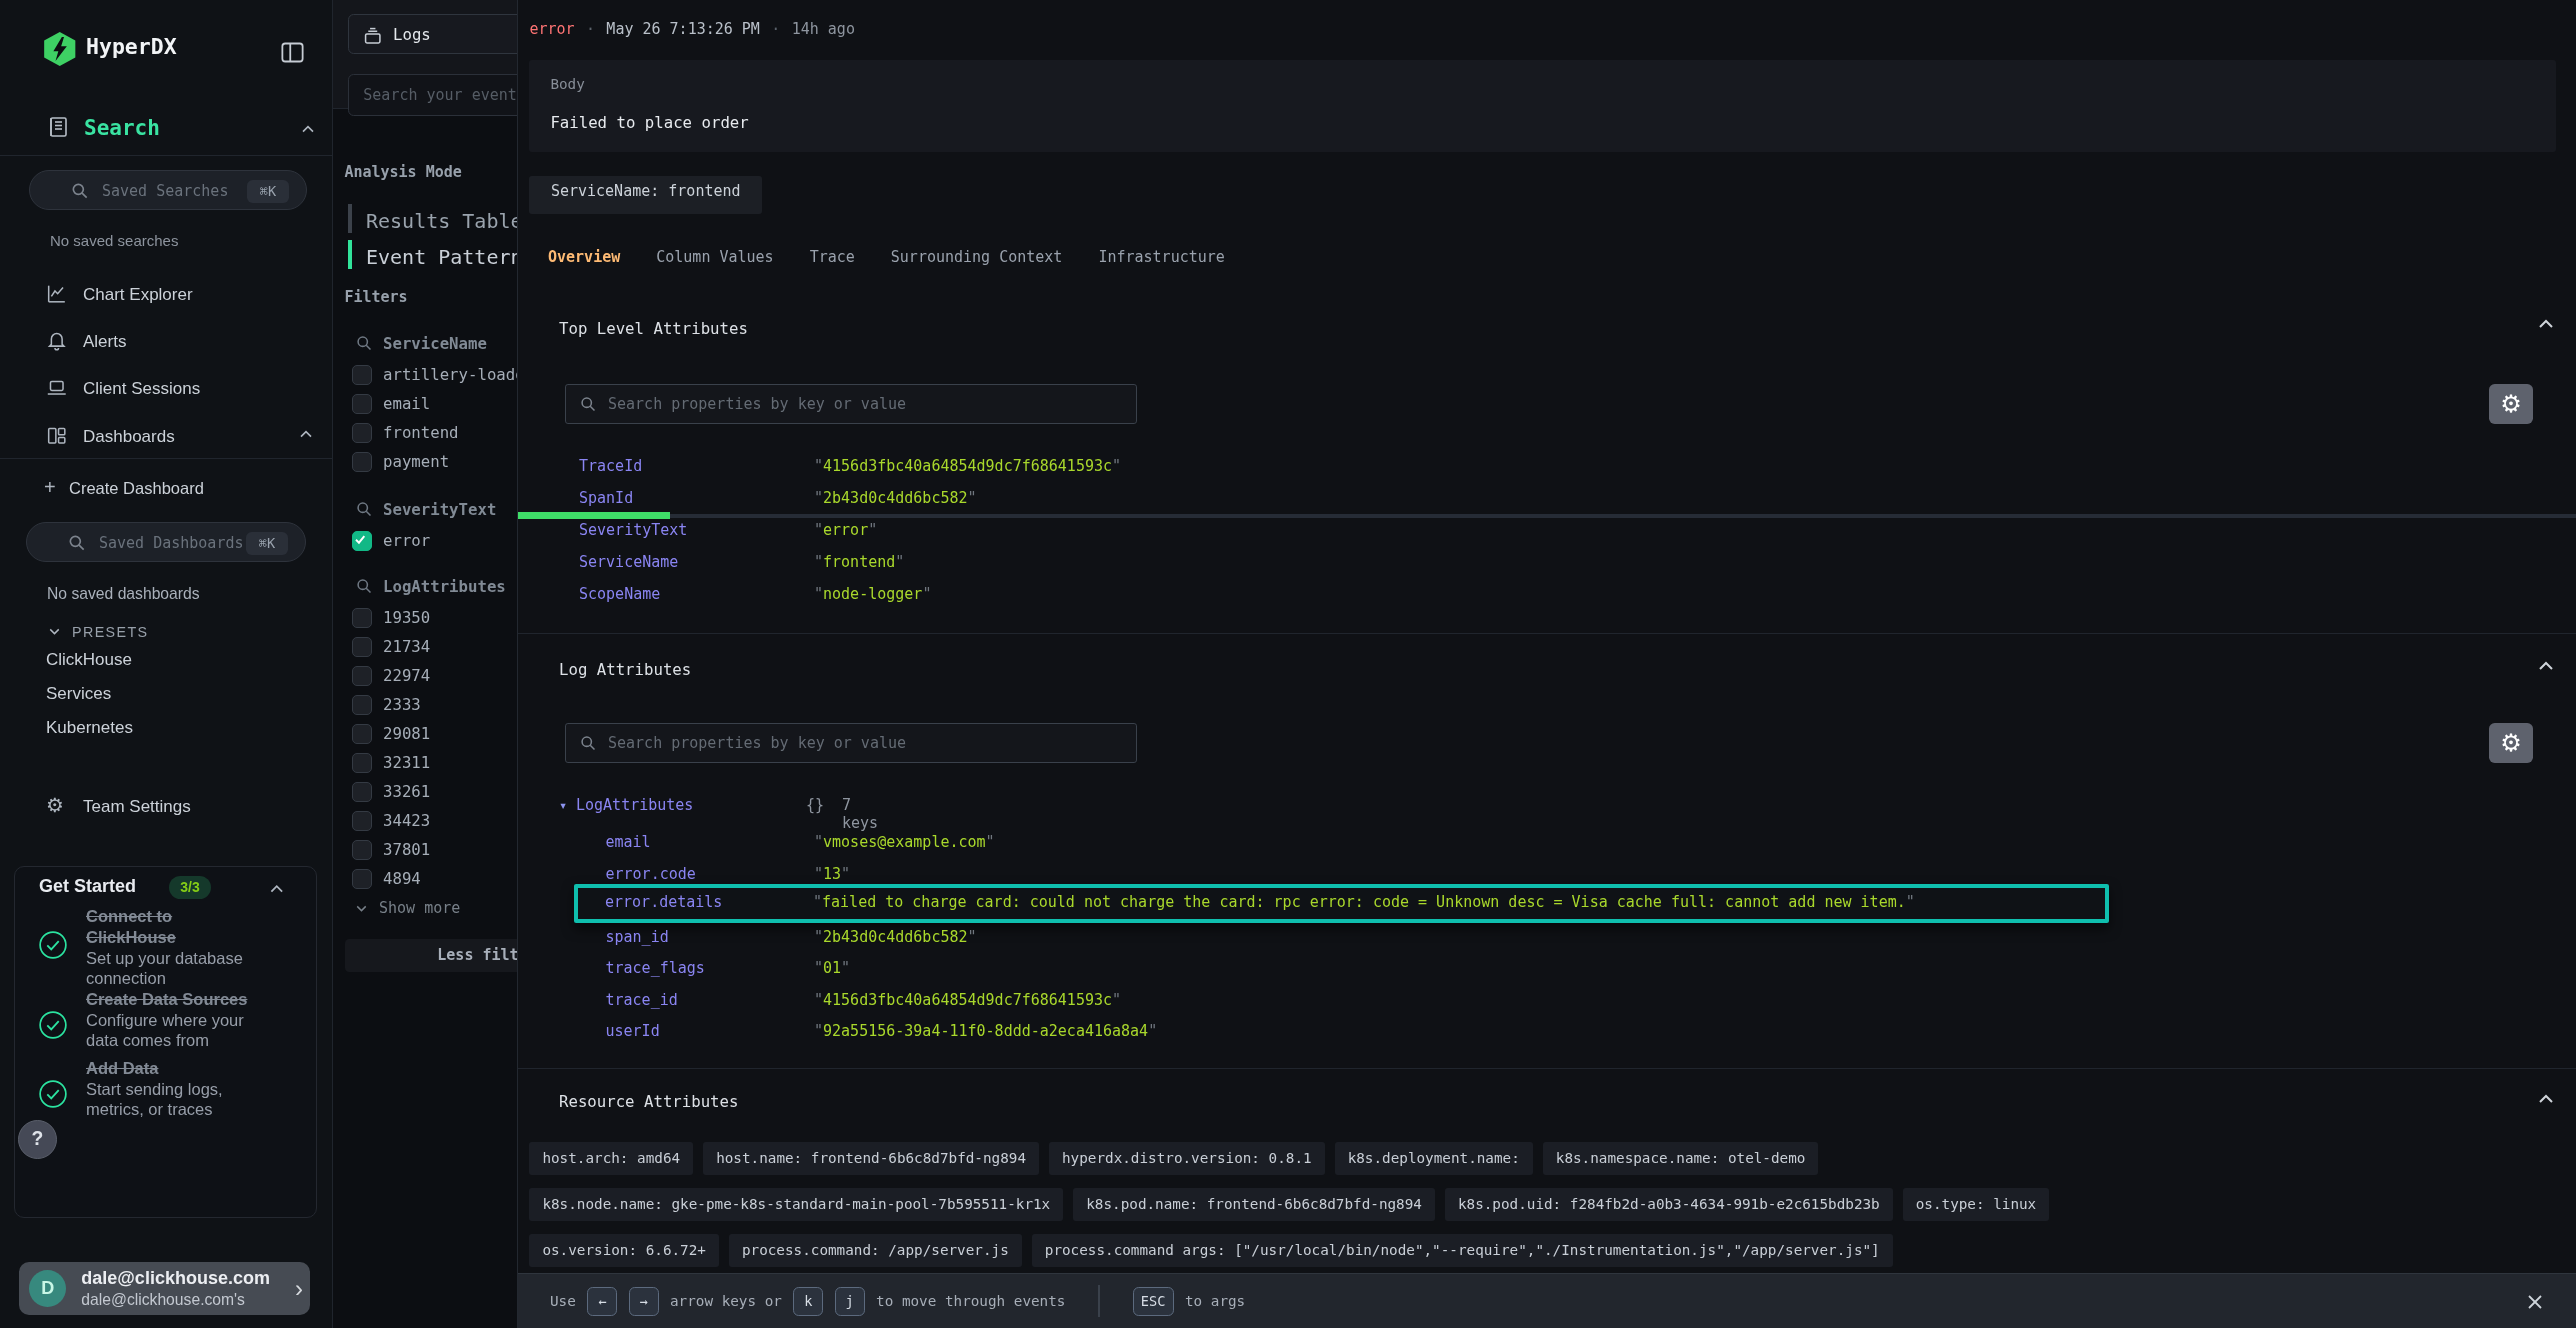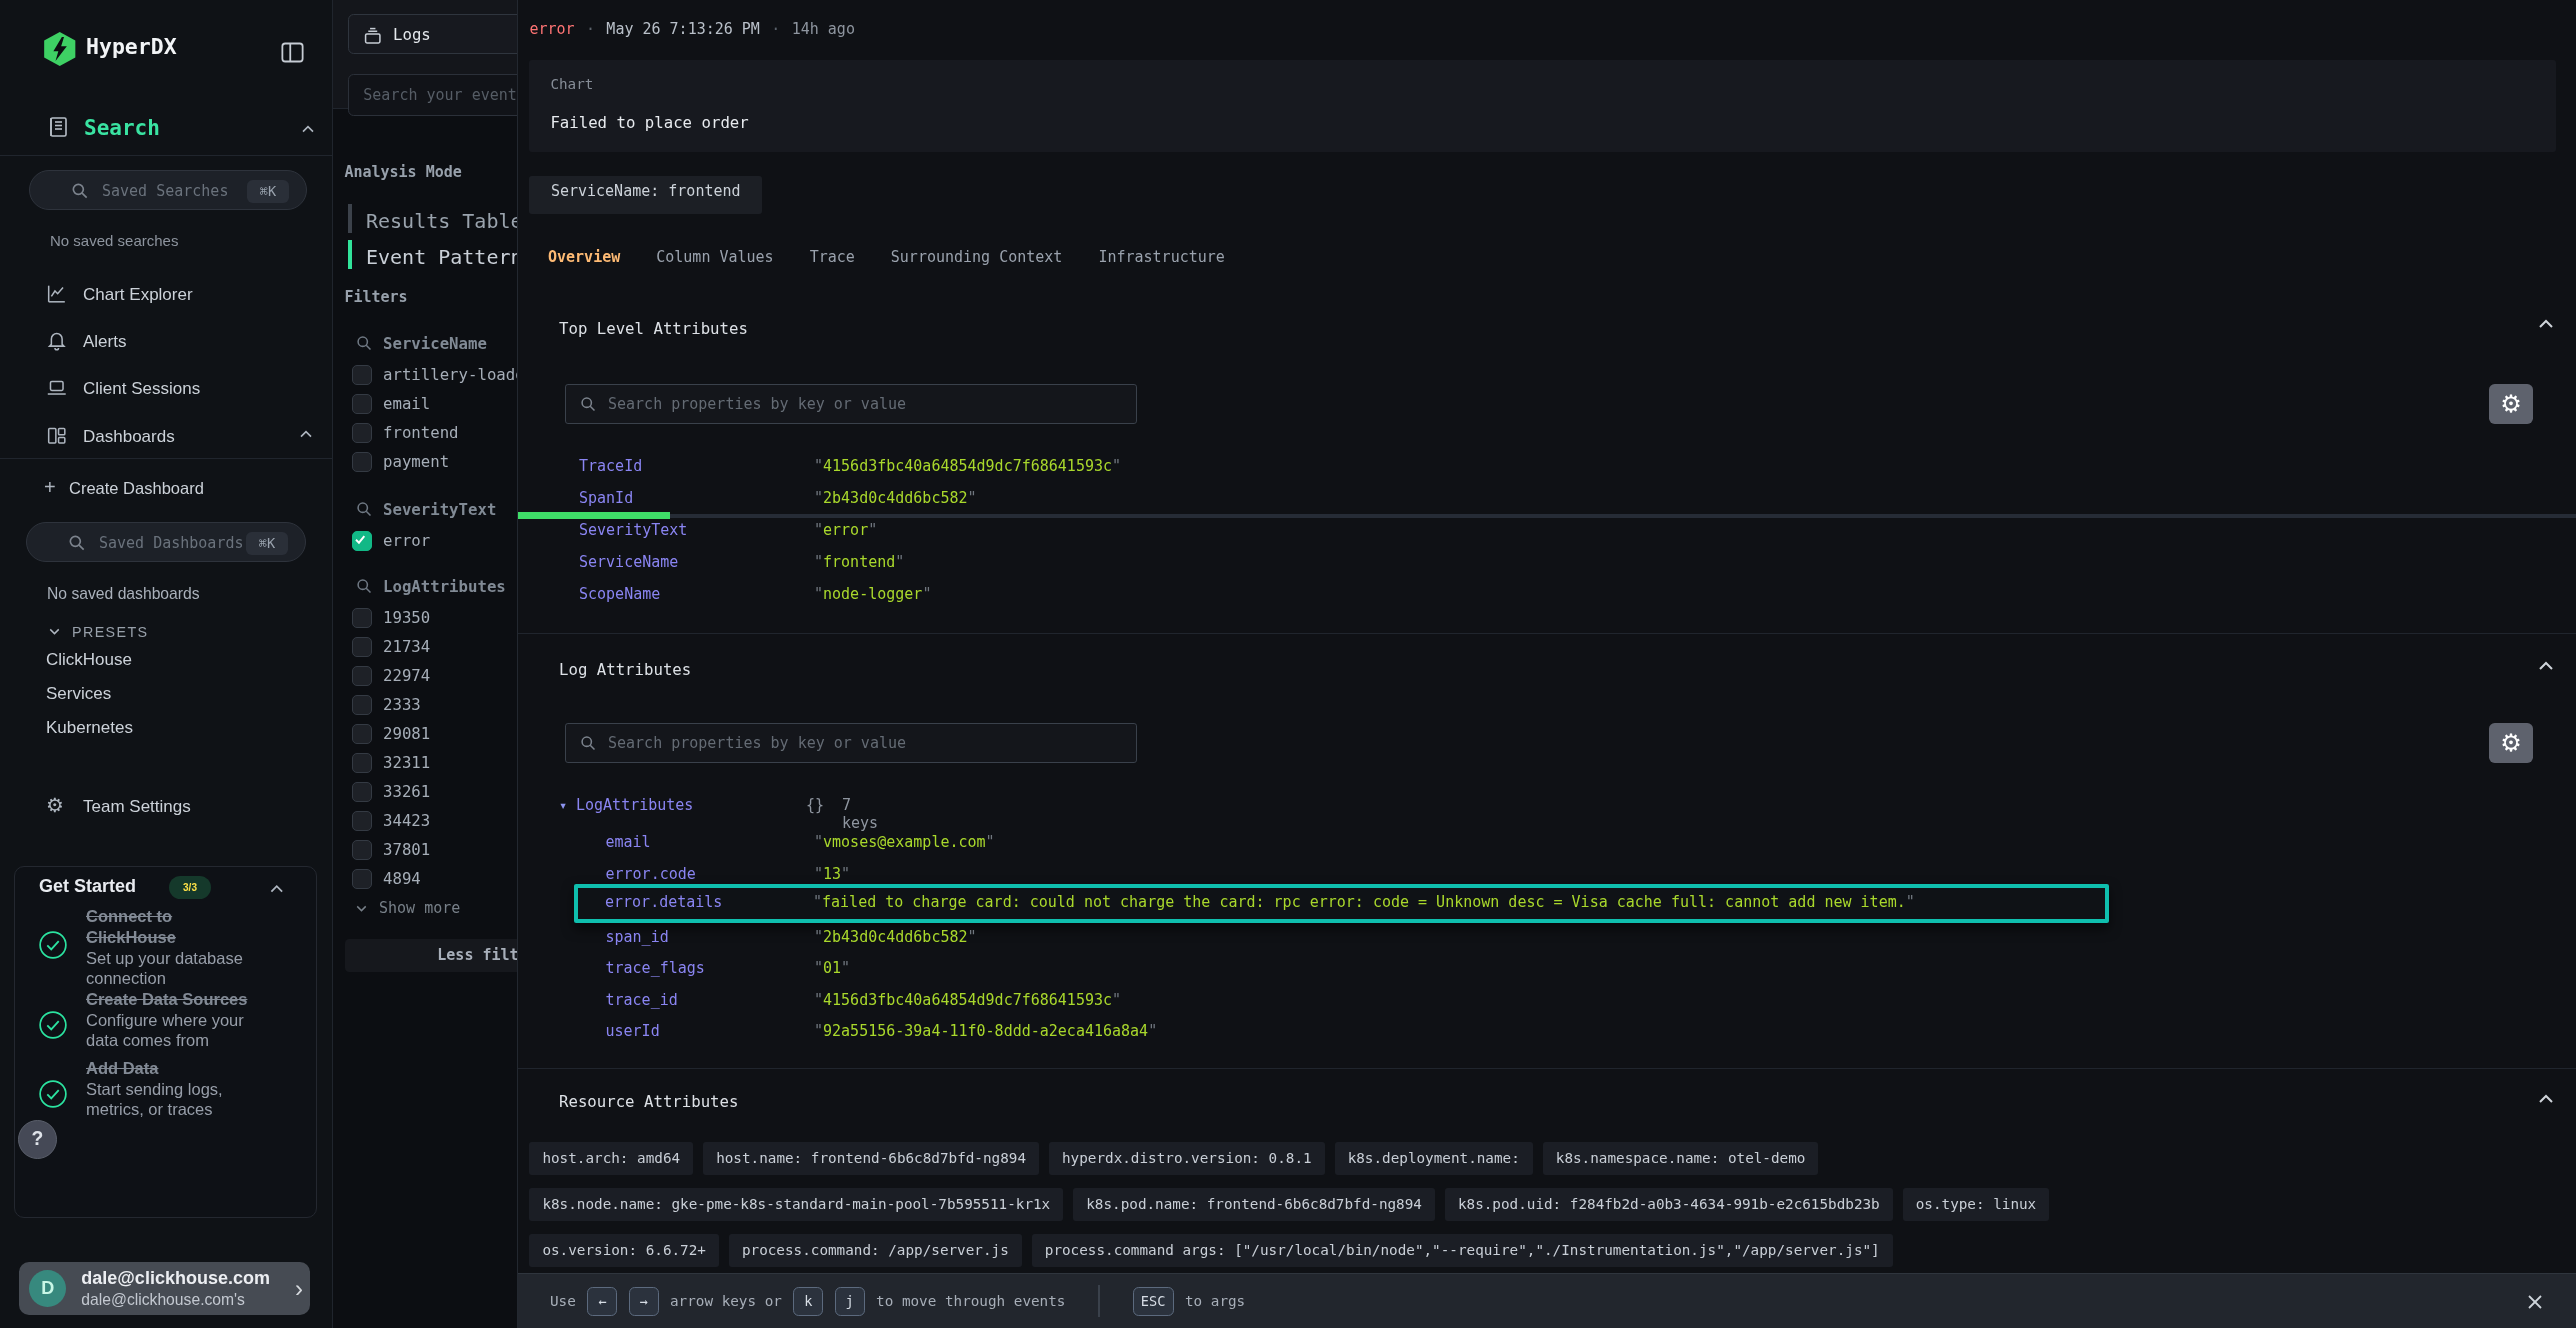--- a/index.html
+++ b/index.html
@@ -34,21 +34,21 @@
   .side-note{position:absolute;font-size:15px;color:#8d949e}
   .nav-item{position:absolute;left:0;width:100%;height:46px;cursor:pointer}
   .nav-item .lbl{position:absolute;left:83px;top:13px;font-size:17px;color:#ccd2d9}
   .nav-item .ic{position:absolute;left:46px;top:11.4px;width:21.5px;height:21.5px;color:#aeb6c0}
   .chev{color:#aeb6c0}
   .preset-item{position:absolute;left:46px;font-size:17px;color:#ccd2d9;cursor:pointer}
 
   
   #gs-card{position:absolute;left:14.3px;top:866px;width:303px;height:352px;border:0.7px solid #242830;border-radius:10px;background:#0e1116}
   #gs-title{position:absolute;left:39px;top:876px;font-size:18px;font-weight:bold;color:#e8ebf0}
-  #gs-badge{position:absolute;left:169px;top:876px;width:42px;height:23px;border-radius:11.4px;background:#15392b;color:#fde047;font-size:10px;font-weight:bold;text-align:center;line-height:23px}
+  #gs-badge{position:absolute;left:169px;top:876px;width:42px;height:23px;border-radius:11.4px;background:#15392b;color:#84cc16;font-size:14px;font-weight:bold;text-align:center;line-height:23px}
   #gs-chevron{position:absolute;left:266px;top:879px;width:21.5px;height:21.5px;color:#aeb6c0}
   .gs-title-line{font-size:16.5px;font-weight:bold;color:#828a95;text-decoration:line-through;line-height:21px}
   .gs-desc-line{font-size:16.5px;color:#979ea9;line-height:20px}
   .gs-check{position:absolute;left:38px;width:30px;height:30px;color:#2be3a0}
 
   #help-btn{position:absolute;left:18px;top:1120px;width:39px;height:39px;border-radius:50%;background:#454956;border:1.4px solid #5a5f6b;color:#dfe3e9;font-size:19.3px;font-weight:bold;text-align:center;line-height:36px;cursor:pointer;z-index:5}
   #user-chip{position:absolute;left:19.3px;top:1262px;width:291px;height:53px;border-radius:10px;background:rgba(125,131,144,.5);z-index:6;cursor:pointer}
   #user-avatar{position:absolute;left:10px;top:7.9px;width:37px;height:37px;border-radius:50%;background:#37897e;color:#c8f7e6;font-size:18px;font-weight:bold;text-align:center;line-height:37px}
   #user-email{position:absolute;left:62px;top:6.4px;font-size:18px;font-weight:bold;color:#eceef2}
   #user-sub{position:absolute;left:62px;top:29px;font-size:15.7px;color:#c3c8d0}
@@ -435,21 +435,21 @@
   <main id="detail-panel">
     <div id="dp-header">
       <span id="dp-sev">error</span>
       <span class="dot">·</span>
       <span id="dp-ts">May 26 7:13:26 PM</span>
       <span class="dot">·</span>
       <span id="dp-rel">14h ago</span>
     </div>
 
     <div id="body-card">
-      <div id="body-label">Chart</div>
+      <div id="body-label">Body</div>
       <div id="body-value">Failed to place order</div>
     </div>
 
     <div id="svc-tag">ServiceName: frontend</div>
 
     <div id="tabs">
       <div id="tabs-inner">
           <div class="tab active">Overview</div>
           <div class="tab">Column Values</div>
           <div class="tab">Trace</div>

